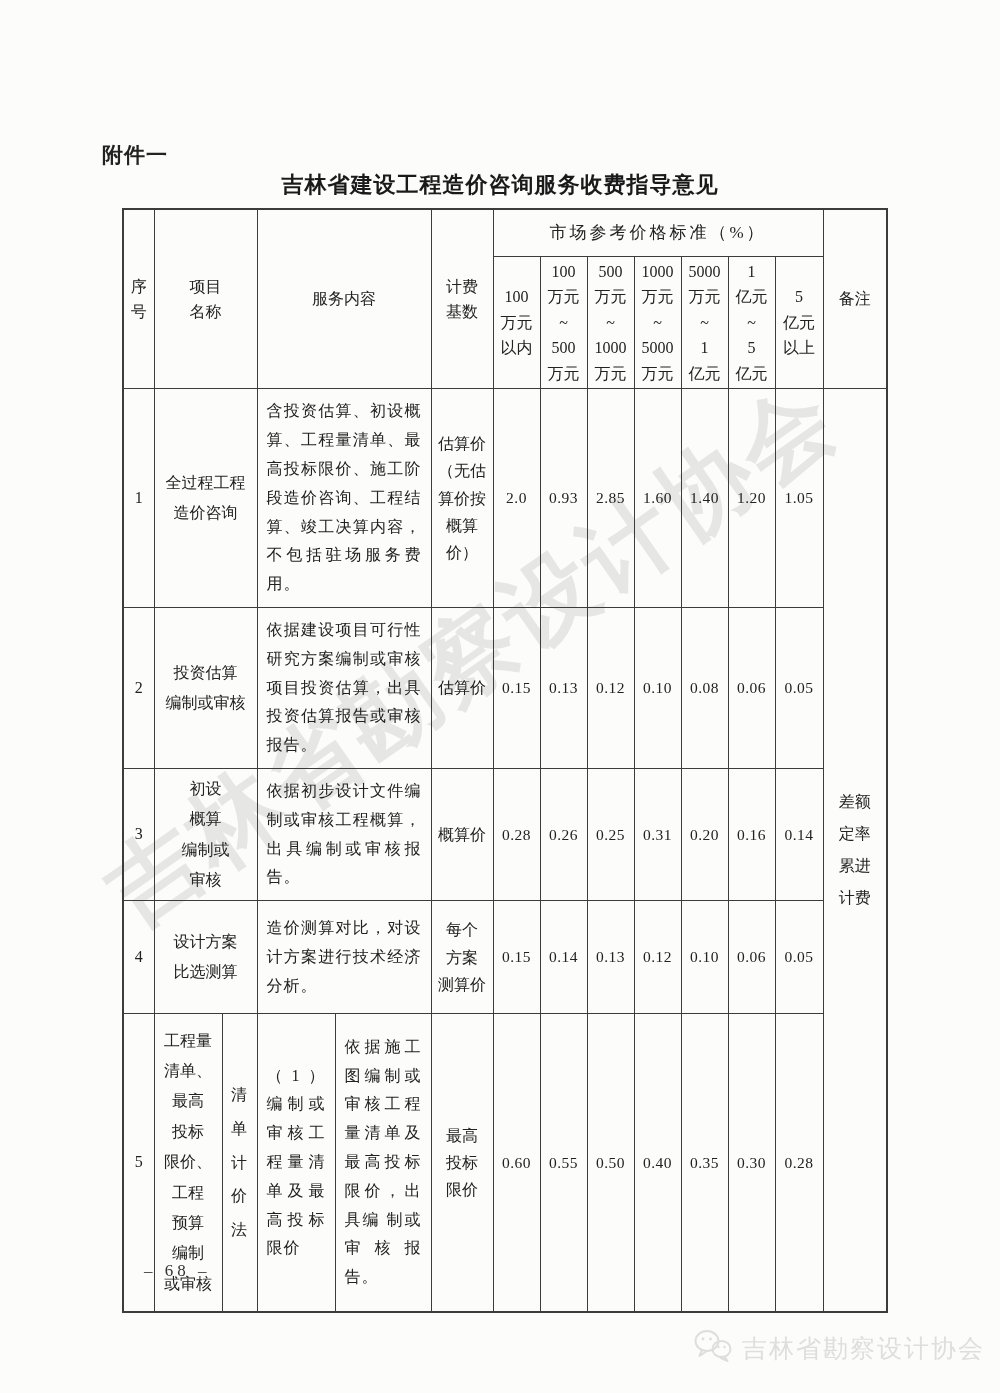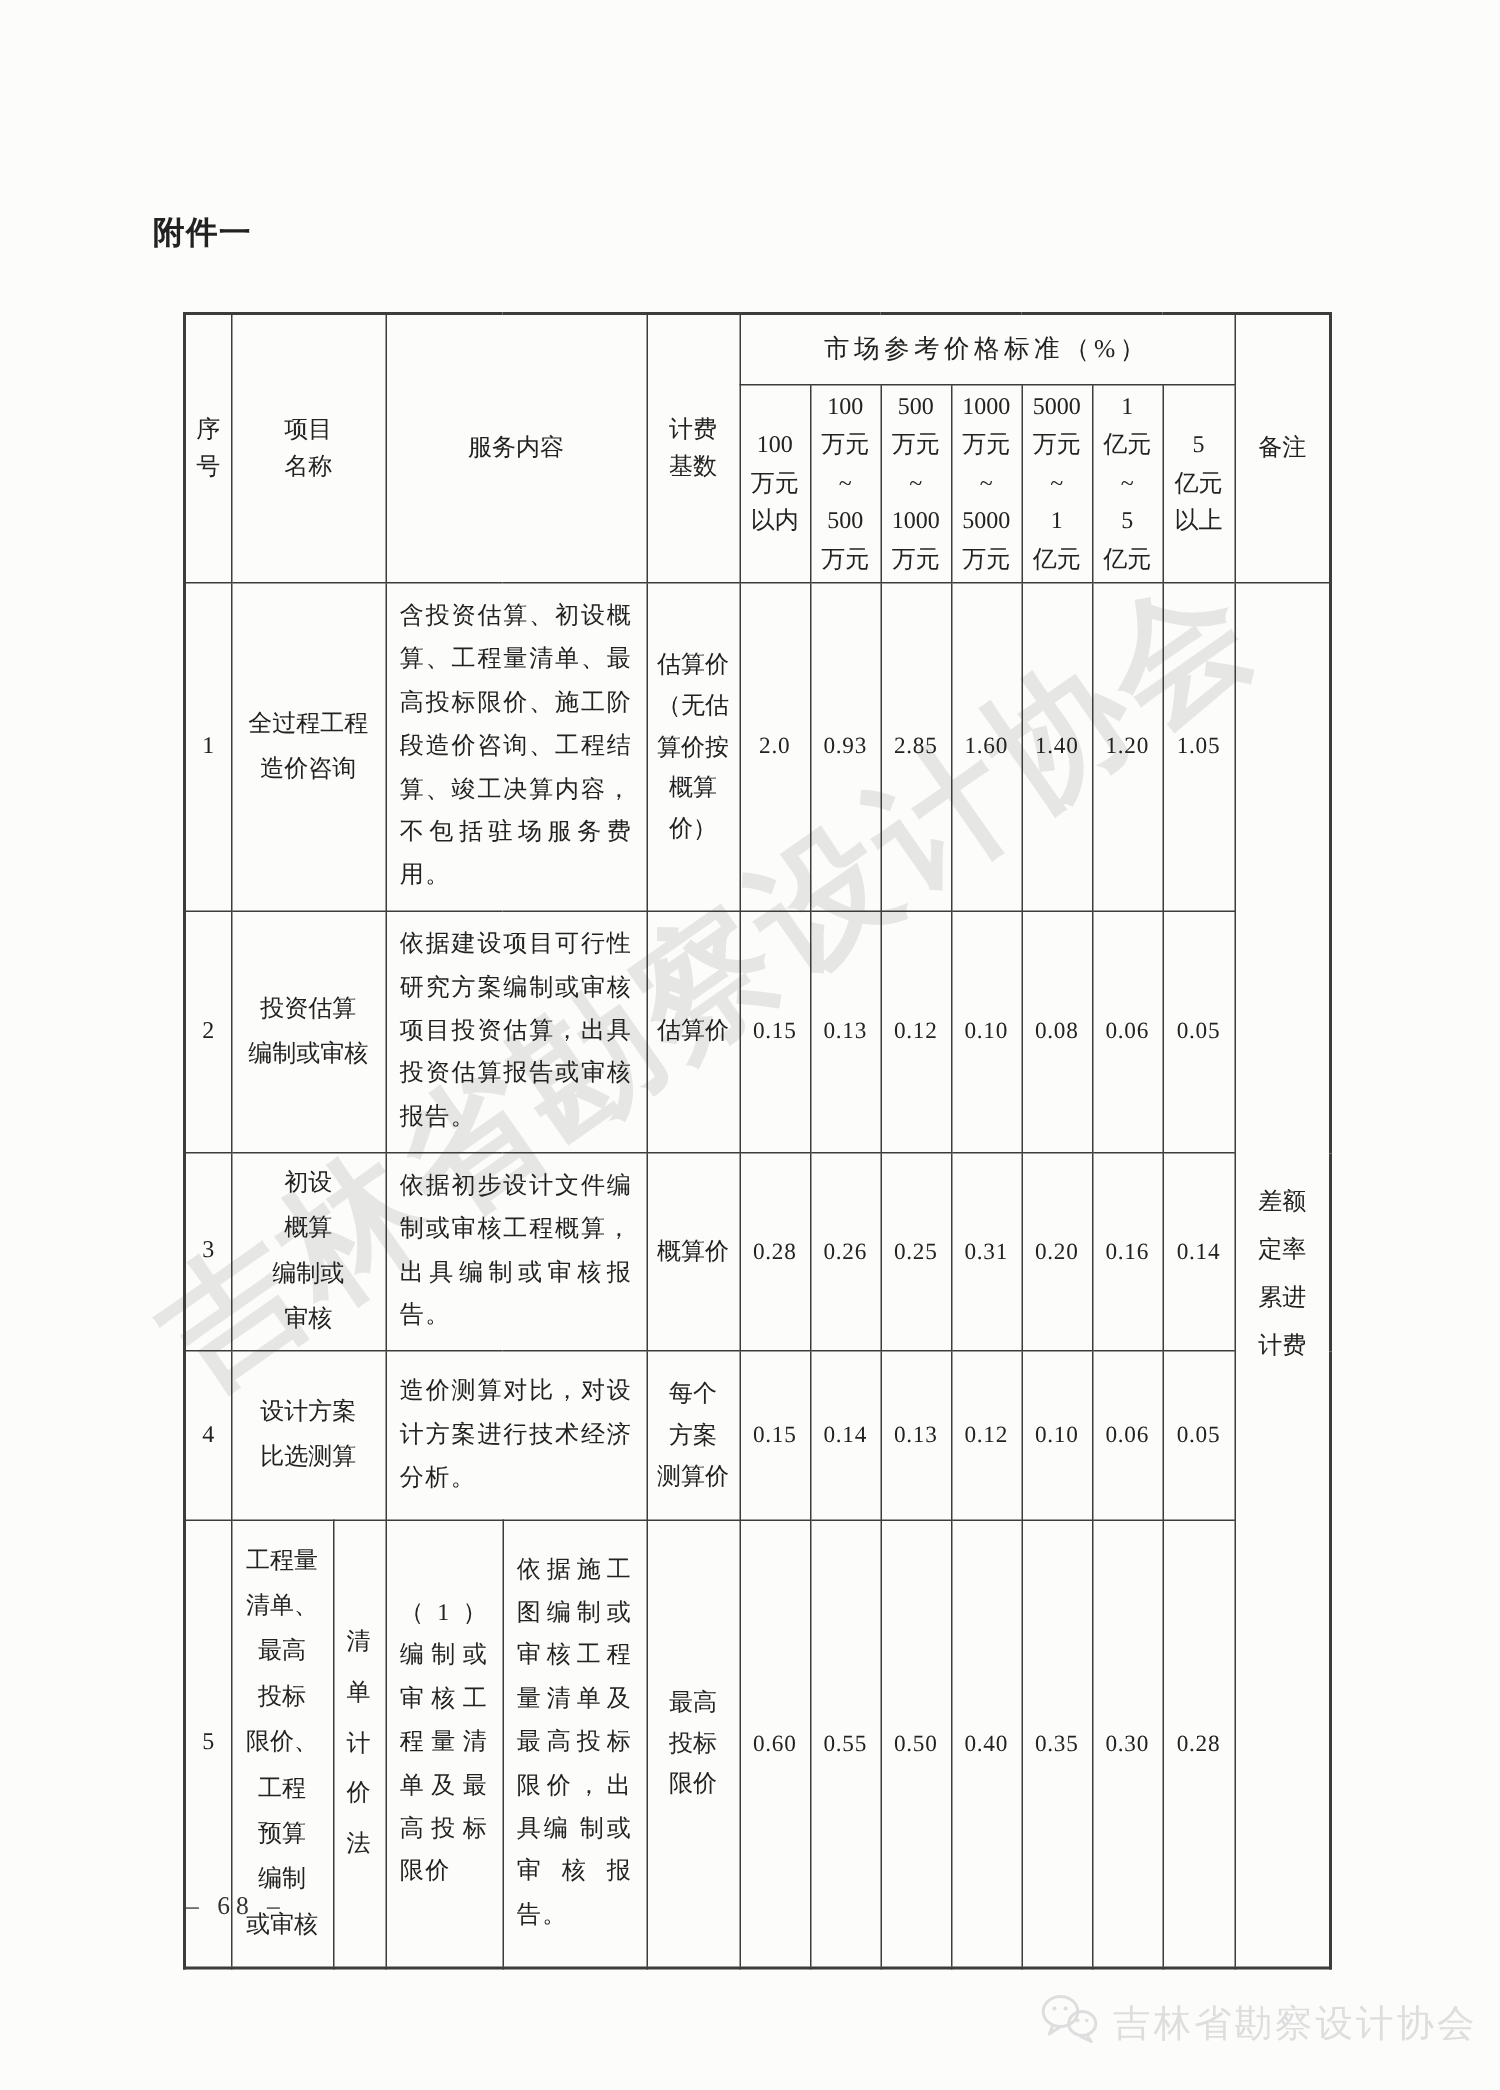--- a/index.html
+++ b/index.html
@@ -63,41 +63,42 @@
   td.remark-cell { line-height:2.0; font-size:16px; }
   tr.hr1 { height:47px; }
   tr.hr2 { height:132px; }
   tr.r1 { height:180px; }
   tr.r2 { height:140px; }
   tr.r3 { height:127px; }
   tr.r4 { height:113px; }
   tr.r5 { height:298px; }
   .pageno {
     position:absolute; left:124px; top:1261px;
-    font-size:17px; color:#333; letter-spacing:4px;
+    font-size:17px; color:#333; letter-spacing:4px;padding-left:20px;
   }
   .brand {
     position:absolute; left:691px; top:1328px;
     display:flex; align-items:center; gap:9px;
     color:#dedede;
   }
   .brand-text {
     font-family:"Liberation Sans", sans-serif;
     font-size:25px; letter-spacing:2px; color:#dedede;
   }
 </style>
 </head>
 <body>
 
 <div class="page">
 
   <div class="watermark">吉林省勘察设计协会</div>
 
   <div class="attachment">附件一</div>
 
+  <div class="doc-title">吉林省建设工程造价咨询服务收费指导意见</div>
 
   <div class="table-wrap">
     <table>
       <colgroup>
         <col style="width:31px">
           <col style="width:68px">
           <col style="width:35px">
         <col style="width:78px">
           <col style="width:96px">
           <col style="width:62px">

